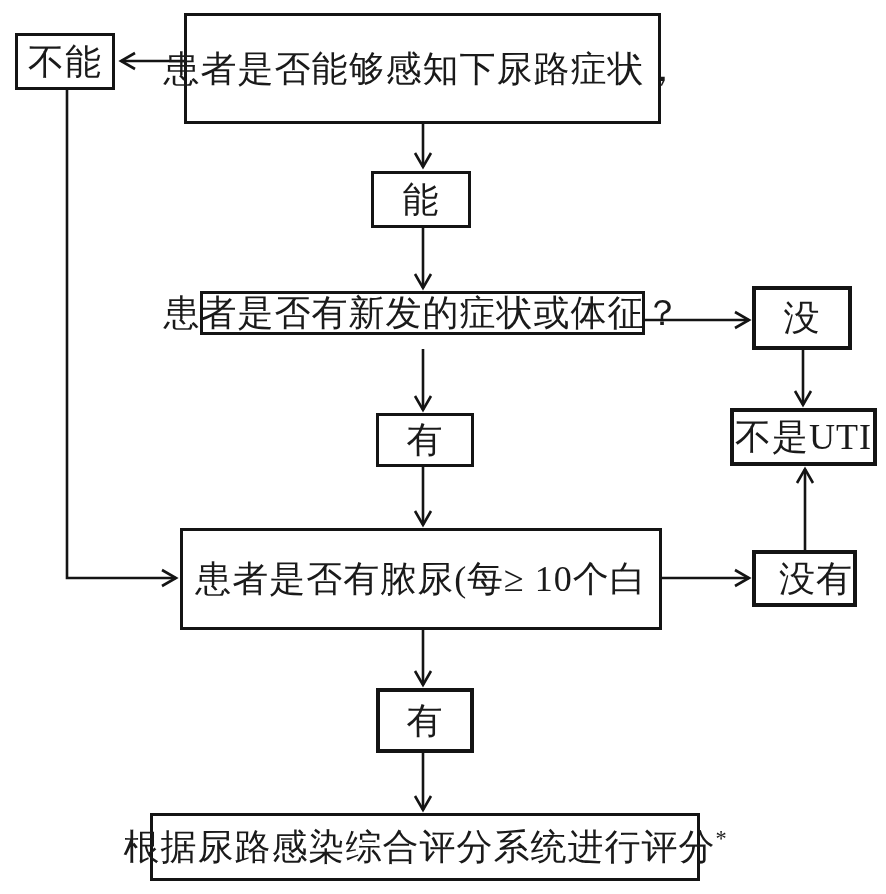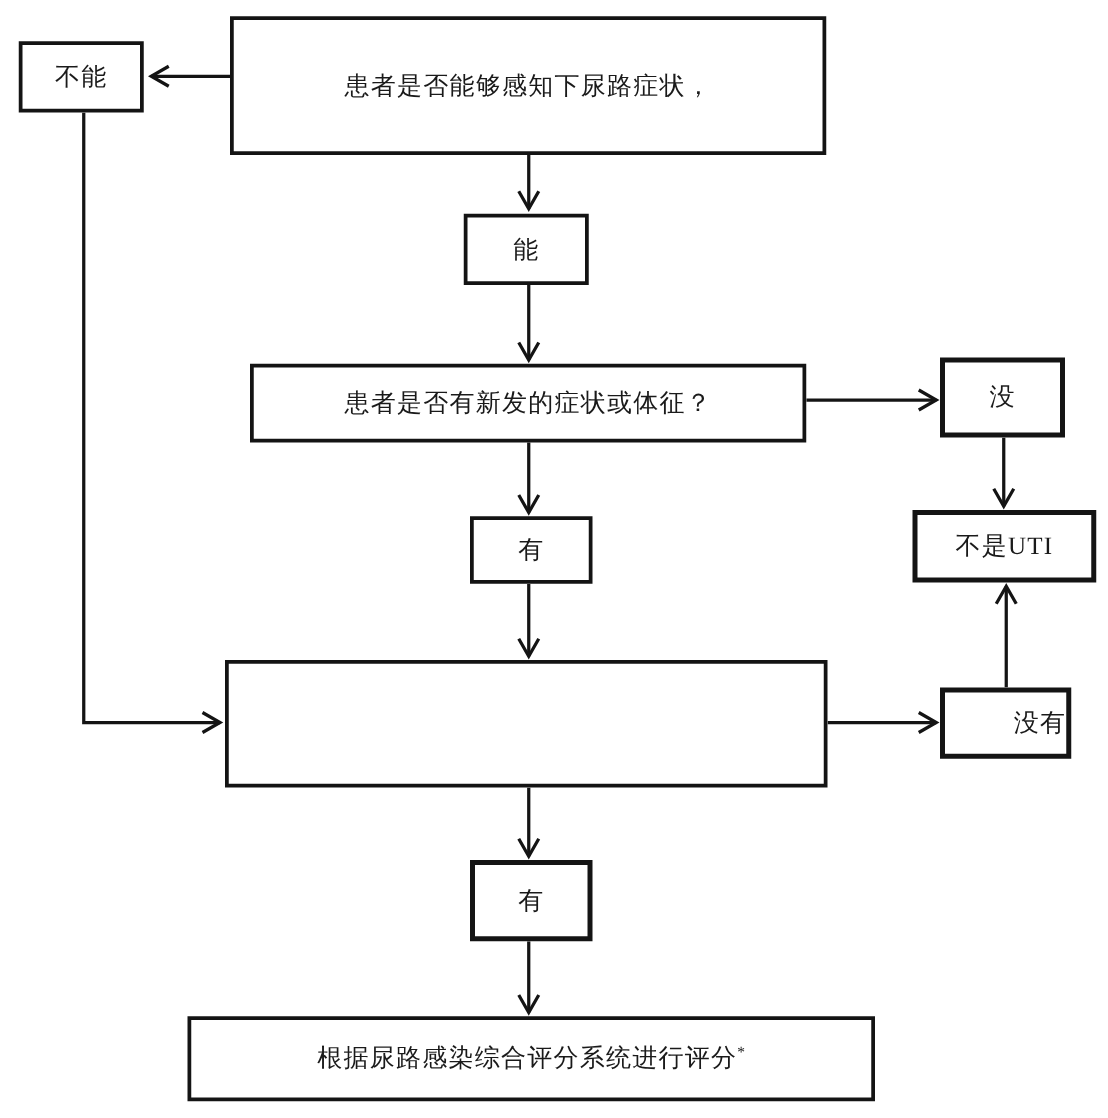--- a/index.html
+++ b/index.html
@@ -26,31 +26,31 @@
     position: absolute;
     z-index: 2;
     box-sizing: border-box;
     background: #ffffff;
     border: 3px solid #141414;
     display: flex;
     flex-direction: column;
     align-items: center;
     justify-content: center;
     text-align: center;
-    font-size: 20px;
+    font-size: 36px;
     line-height: 44px;
     letter-spacing: 1px;
     white-space: nowrap;
   }
   .node.thick { border-width: 4px; }
 
   .node-q1      { left: 184px; top: 13px;  width: 477px; height: 111px; align-items: center; }
   .node-cannot  { left: 15px;  top: 33px;  width: 100px; height: 57px;  }
   .node-can     { left: 371px; top: 171px; width: 100px; height: 57px;  }
-  .node-q2      { left: 200px; top: 291px; width: 445px; height: 63px;  }
+  .node-q2      { left: 200px; top: 291px; width: 445px; height: 44px;  }
   .node-no-new  { left: 752px; top: 286px; width: 100px; height: 64px;  }
   .node-not-uti { left: 730px; top: 408px; width: 147px; height: 58px; font-family: Liberation Serif, serif;  }
   .node-yes1    { left: 376px; top: 413px; width: 98px;  height: 54px;  }
   .node-q3      { left: 180px; top: 528px; width: 482px; height: 102px; }
   .node-no-pyu  { left: 752px; top: 550px; width: 105px; height: 57px; align-items: flex-end;  }
   .node-yes2    { left: 376px; top: 688px; width: 98px;  height: 65px;  }
   .node-result  { left: 150px; top: 813px; width: 550px; height: 68px;  }
 
   .node sup {
     font-size: 0.62em;
@@ -107,20 +107,21 @@
 
   <div class="node node-not-uti thick">
     <div>不是UTI</div>
   </div>
 
   <div class="node node-yes1">
     <div>有</div>
   </div>
 
   <div class="node node-q3">
+    <div>患者是否有脓尿(每≥ 10个白</div>
   </div>
 
   <div class="node node-no-pyu thick">
     <div>没有</div>
   </div>
 
   <div class="node node-yes2 thick">
     <div>有</div>
   </div>
 

